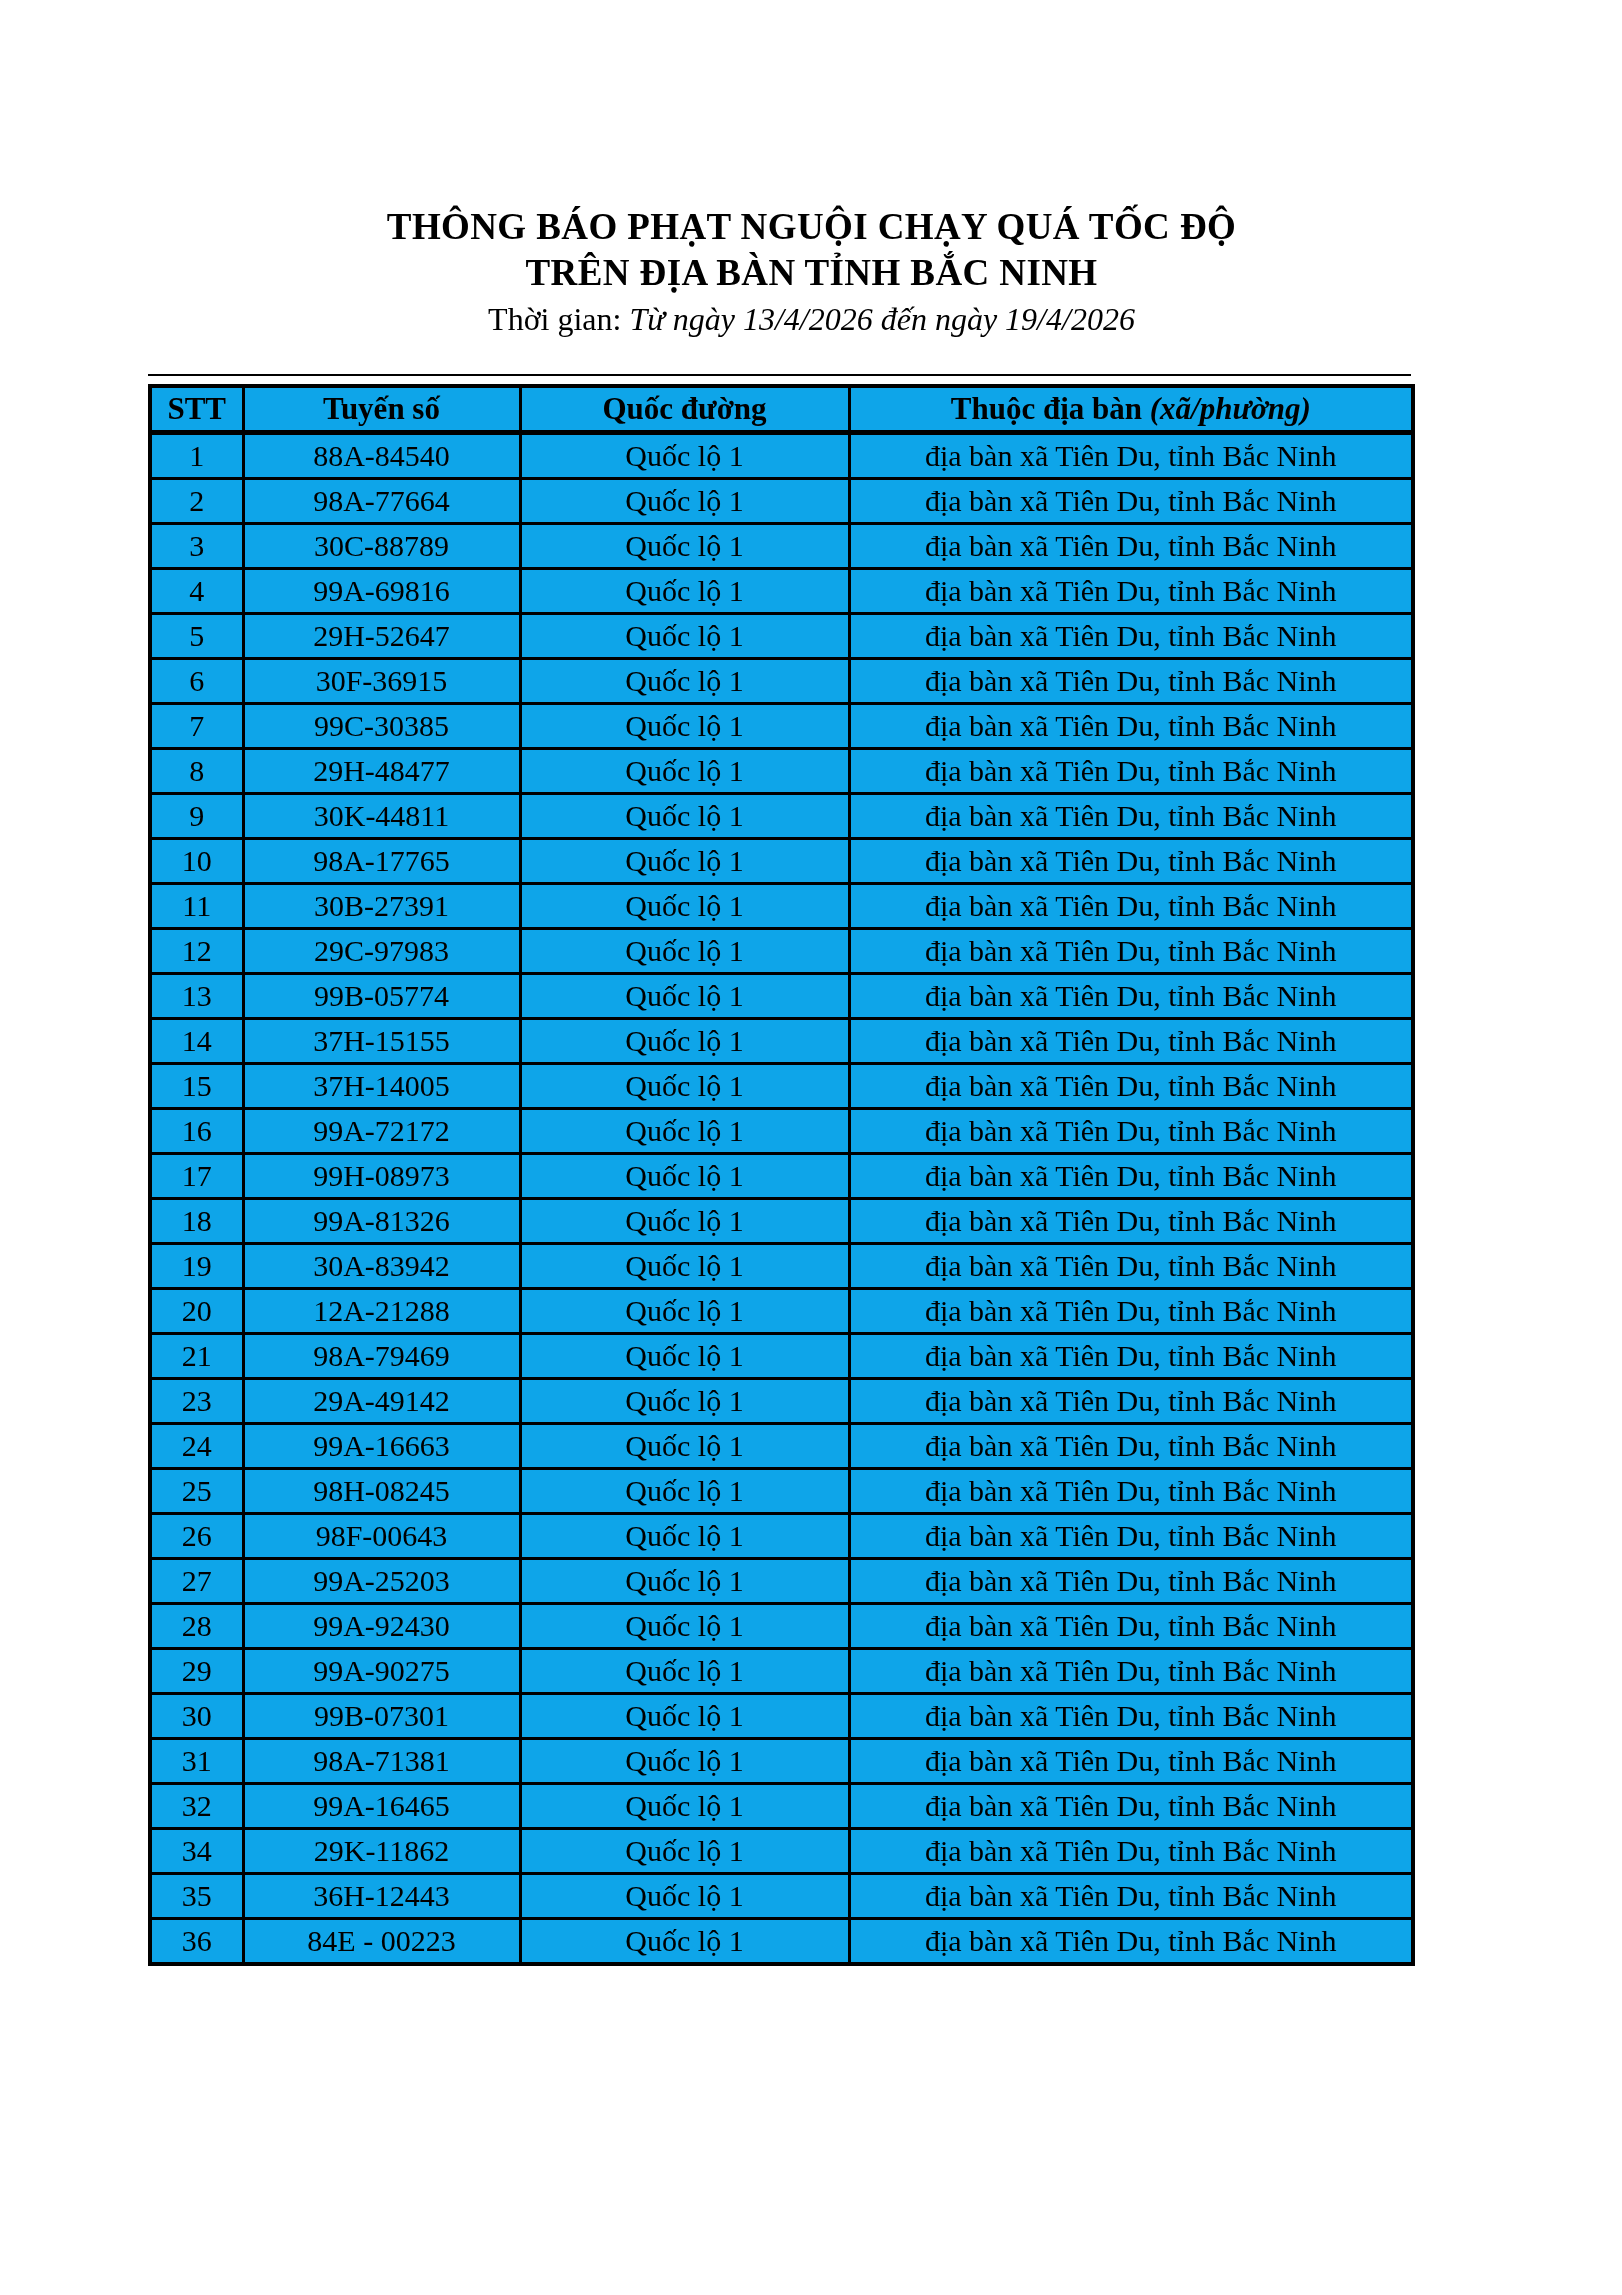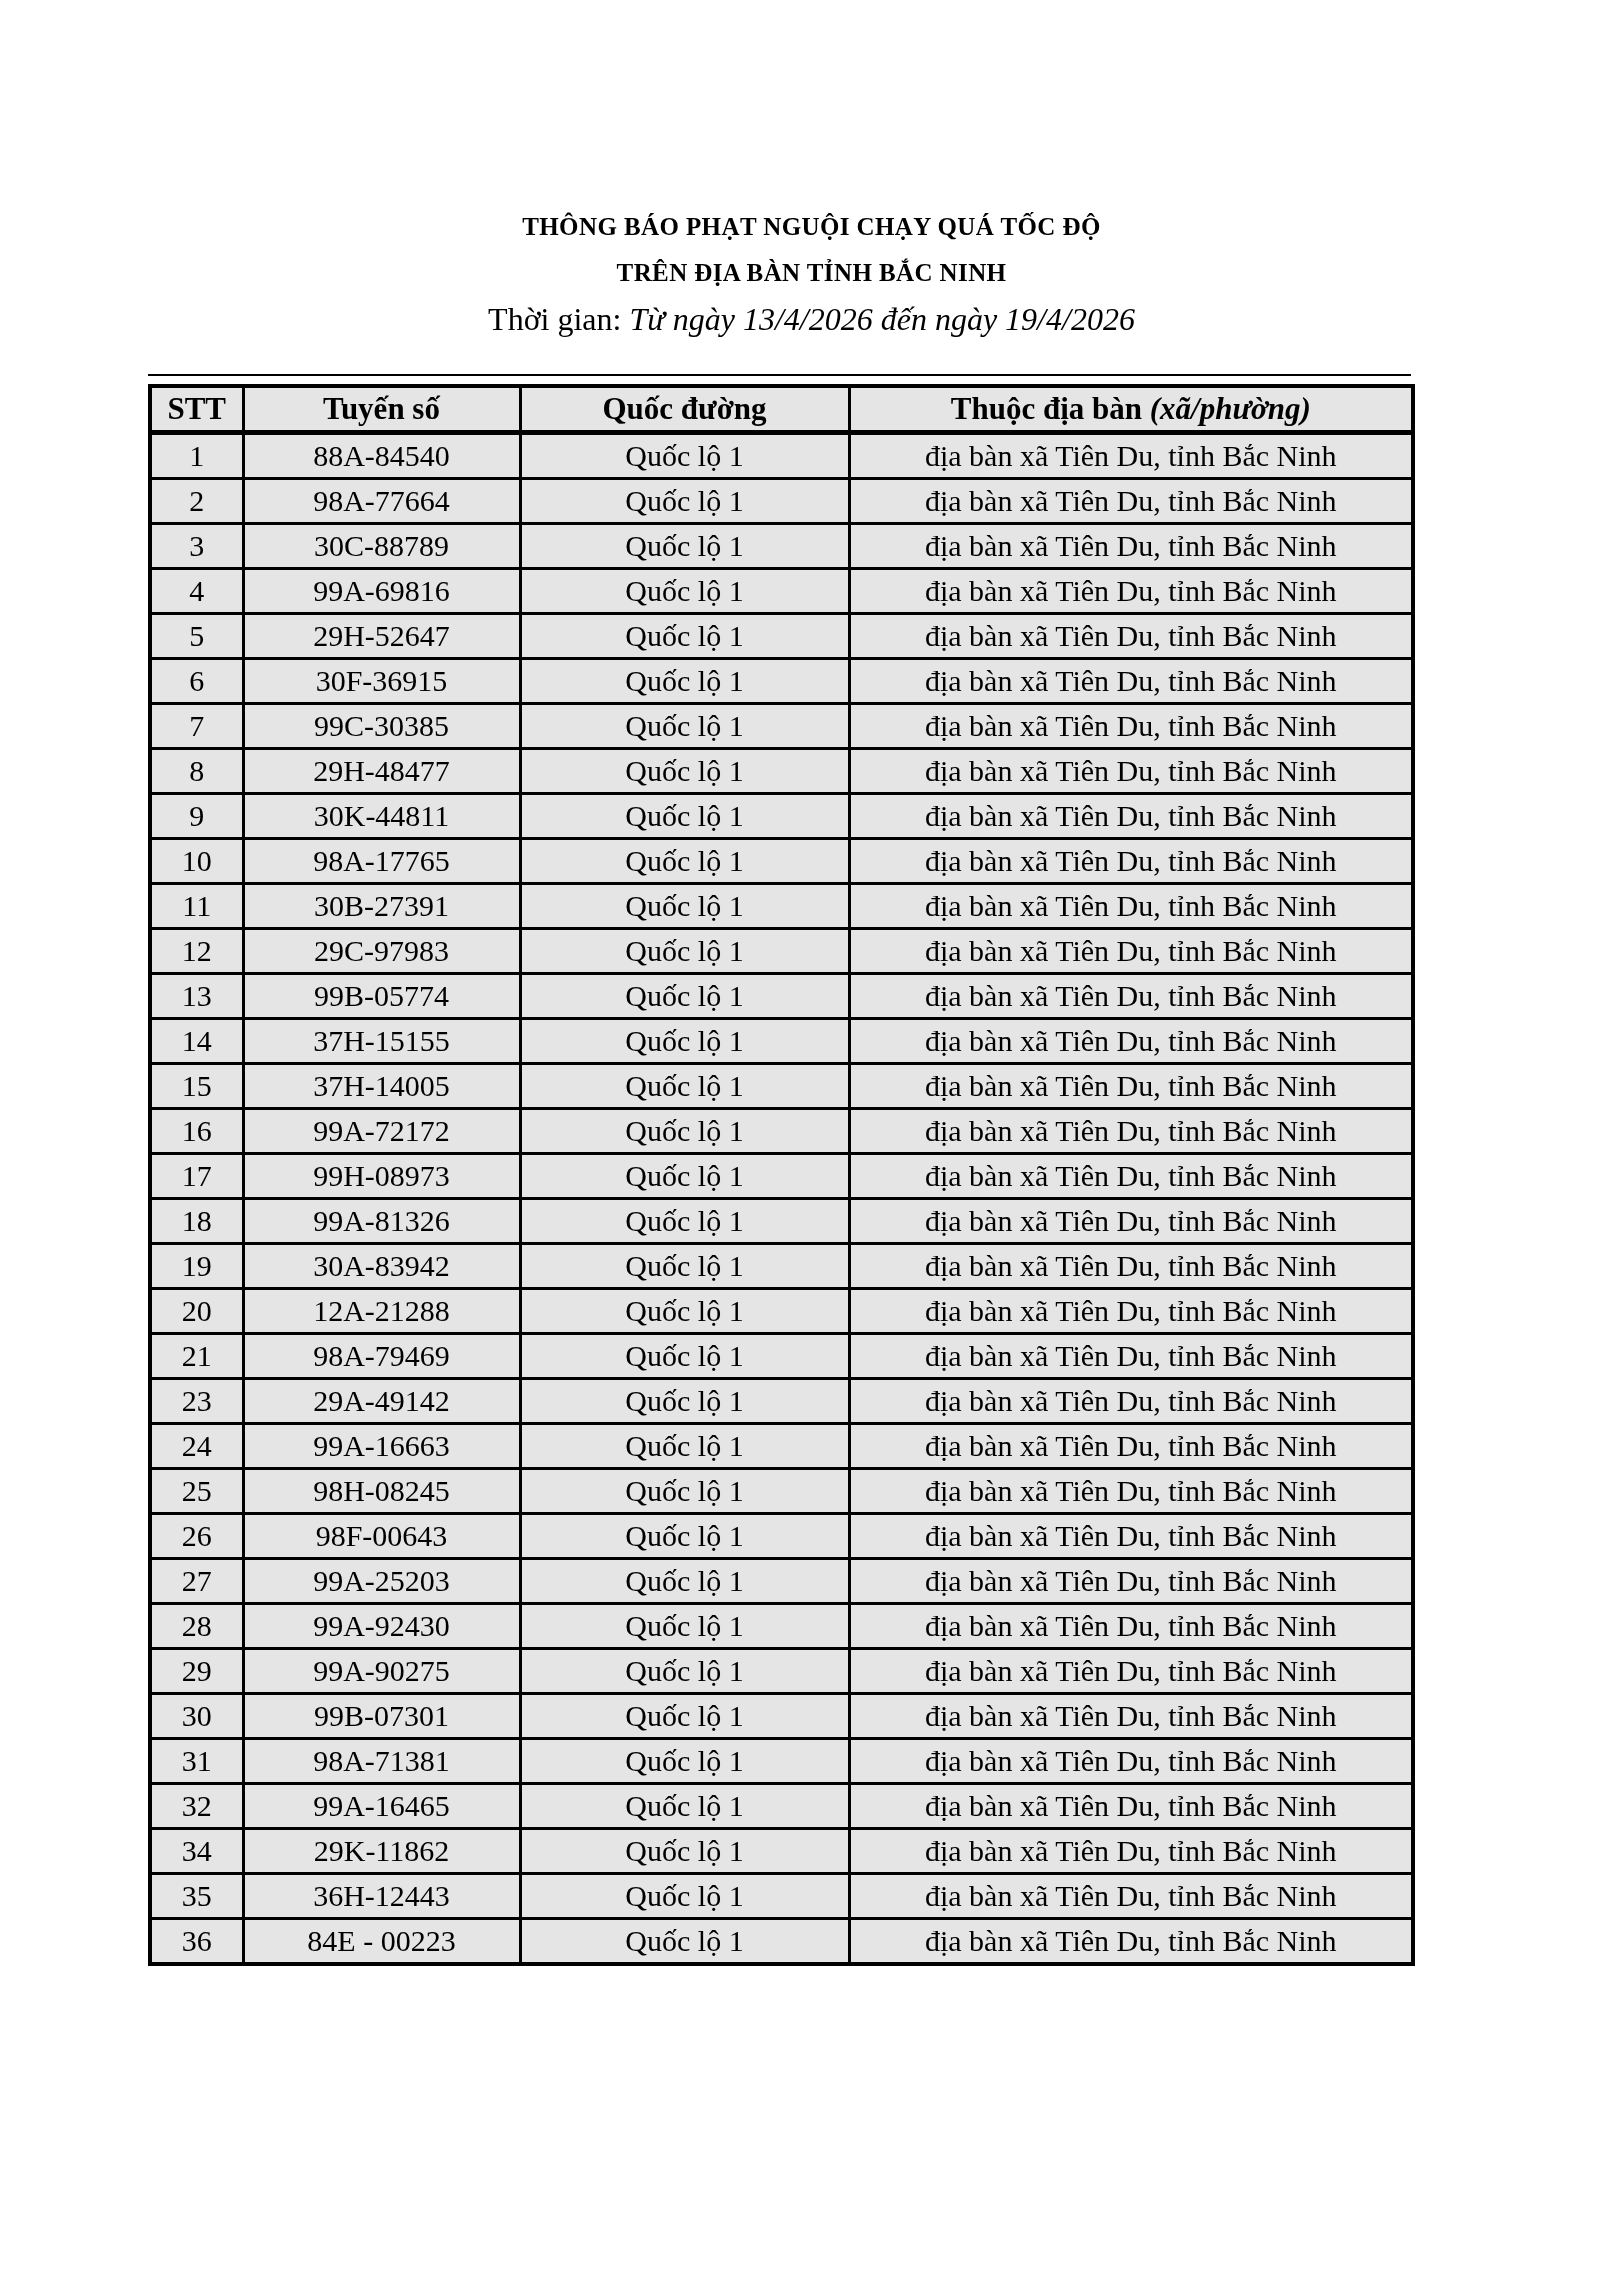--- a/index.html
+++ b/index.html
@@ -18,21 +18,21 @@
 
   
   .title-block {
     position: absolute;
     top: 204px;
     left: 0;
     width: 1623px;
     text-align: center;
   }
   .title-line {
-    font-size: 25px;
+    font-size: 37px;
     font-weight: bold;
     line-height: 46px;
     letter-spacing: 0.4px;
   }
   .subtitle-line {
     font-size: 32px;
     font-weight: normal;
     line-height: 46px;
   }
   .subtitle-line .subtitle-value {
@@ -51,21 +51,21 @@
   }
 
   
   table.violation-table {
     position: absolute;
     left: 148px;
     top: 384px;
     width: 1263px;
     border-collapse: collapse;
     table-layout: fixed;
-    background: #e5e5e5;
+    background: #0ea5e9;
   }
   table.violation-table th,
   table.violation-table td {
     border: 3.2px solid #000000;
     padding: 0;
     height: 42px;
     text-align: center;
     vertical-align: middle;
     overflow: hidden;
     white-space: nowrap;

